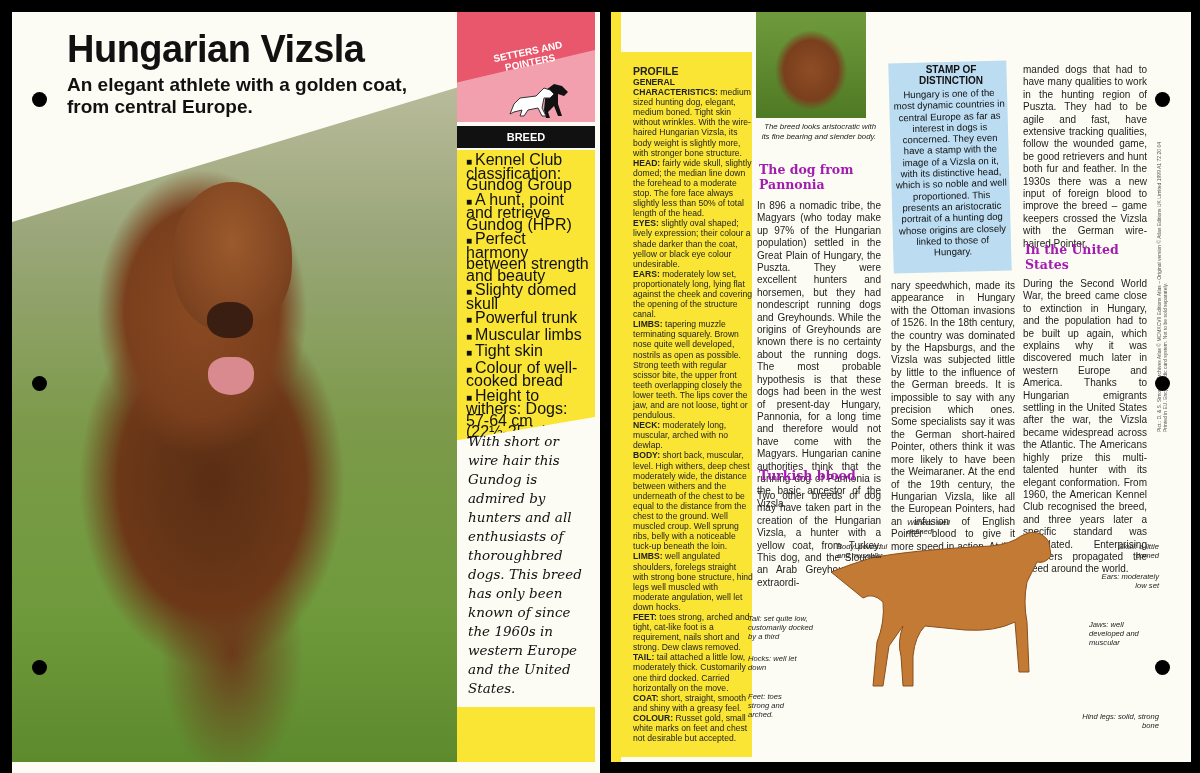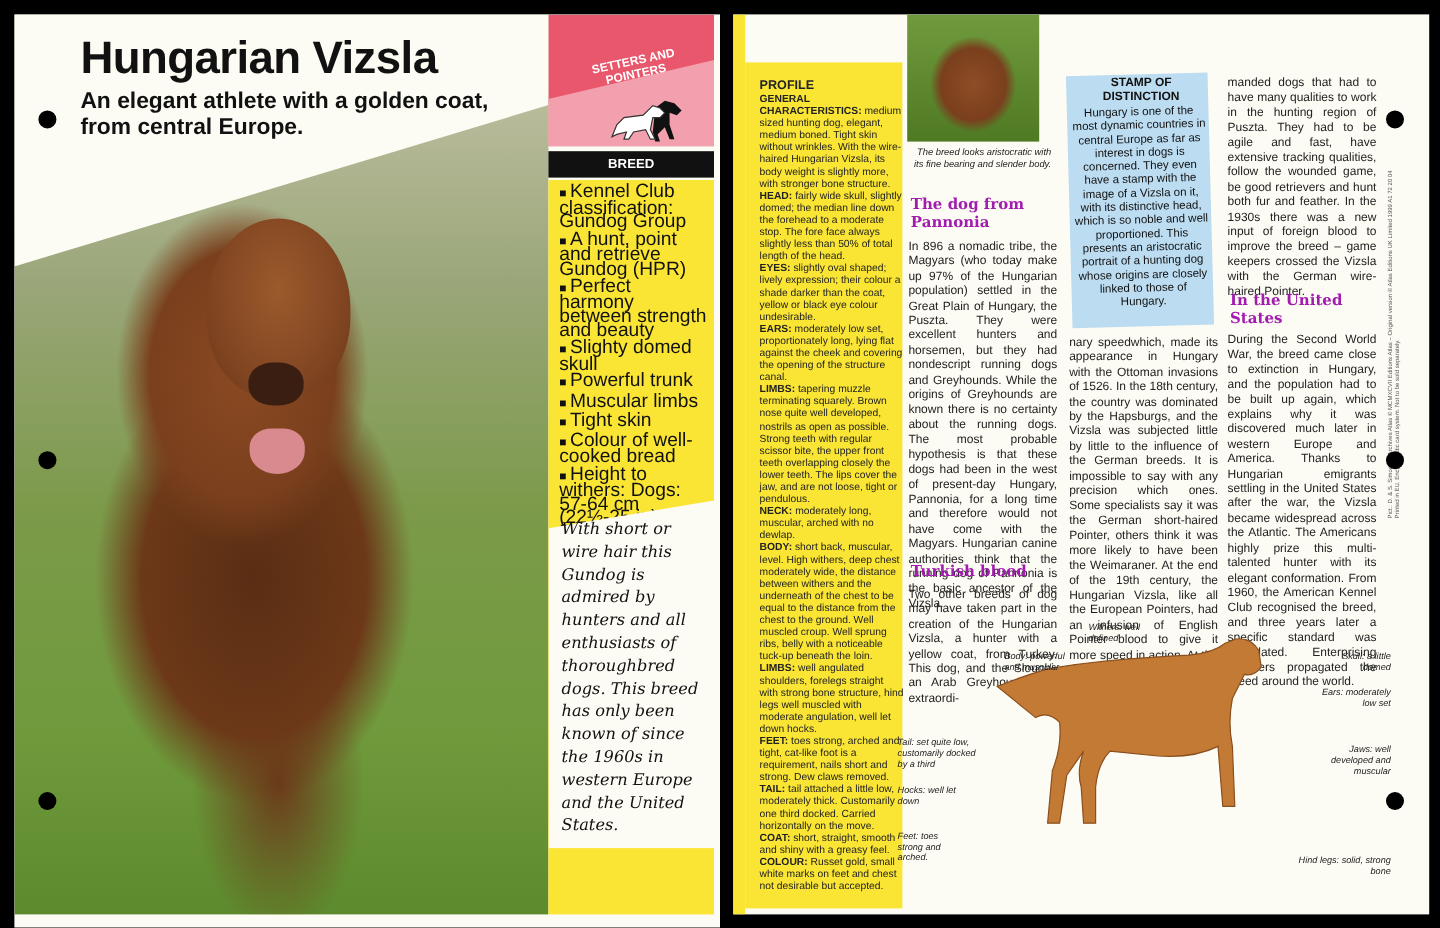--- a/index.html
+++ b/index.html
@@ -135,21 +135,21 @@
   <div class="h2" style="left:414px;top:230px;width:120px;">In the United States</div>
   <div class="body-text" style="left:412px;top:266px;width:124px;">During the Second World War, the breed came close to extinction in Hungary, and the population had to be built up again, which explains why it was discovered much later in western Europe and America. Thanks to Hungarian emigrants settling in the United States after the war, the Vizsla became widespread across the Atlantic. The Americans highly prize this multi-talented hunter with its elegant conformation. From 1960, the American Kennel Club recognised the breed, and three years later a specific standard was formulated. Enterprising breeders propagated the breed around the world.</div>
 
   <svg class="dog-figure" viewBox="0 0 270 180">
     <path d="M20 40 q20-8 40-14 q40-8 120-12 q20-2 30-10 l10-4 q12 0 18 10 l2 14 q-6 8-14 6 l-10 20 q-4 20 0 40 l2 50 -10 0 -4-50 q-20 10-50 8 l-40 -4 q-10 10-12 30 l0 30 -10 0 -2-30 q-4-14 2-30 l-14 20 -6 40 -10 0 4-44 q8-20 6-40 q-10-10-20-4 z" fill="#c27a34" stroke="#8a4f1e" stroke-width="1"></path>
   </svg>
   <div class="label" style="left:226px;top:530px;width:60px;">Body: powerful and muscular</div>
   <div class="label" style="left:296px;top:506px;width:60px;">Withers: well defined</div>
   <div class="label" style="left:498px;top:530px;width:50px;text-align:right;">Skull: a little domed</div>
   <div class="label" style="left:490px;top:560px;width:58px;text-align:right;">Ears: moderately low set</div>
-  <div class="label" style="left:478px;top:608px;width:70px;text-align:right;">Jaws: well developed and muscular</div>
+  <div class="label" style="left:478px;top:608px;width:70px;text-align:left;">Jaws: well developed and muscular</div>
   <div class="label" style="left:137px;top:602px;width:70px;">Tail: set quite low, customarily docked by a third</div>
   <div class="label" style="left:137px;top:642px;width:60px;">Hocks: well let down</div>
   <div class="label" style="left:137px;top:680px;width:50px;">Feet: toes strong and arched.</div>
   <div class="label" style="left:470px;top:700px;width:78px;text-align:right;">Hind legs: solid, strong bone</div>
 
   <div class="vertical-credit">Pict.: D. &amp; S. Simon, B. Archives Atlas © MCMXCVII Editions Atlas – Original version © Atlas Editions UK Limited 1999 A1 72 20 04 Printed in EU. Encyclopedic card system. Not to be sold separately.</div>
 </div>
 
 <div class="hole" style="left:32px;top:92px;"></div>
 <div class="hole" style="left:32px;top:376px;"></div>

